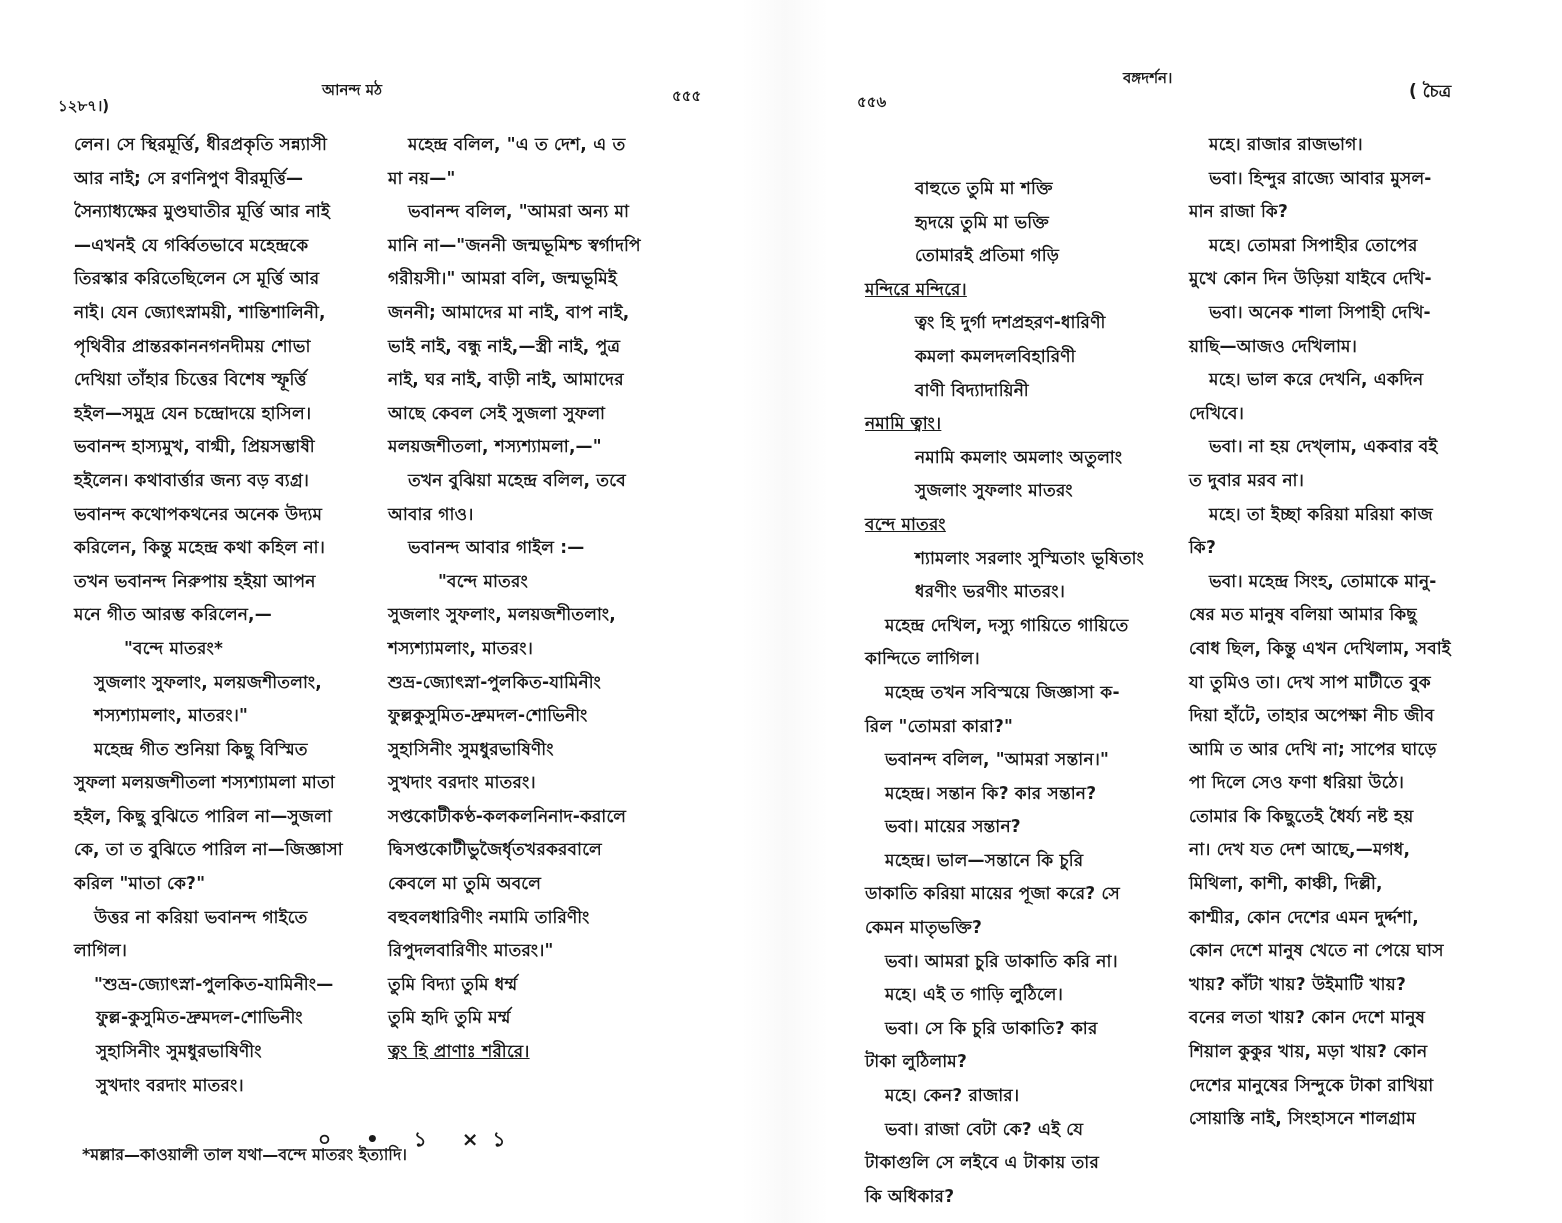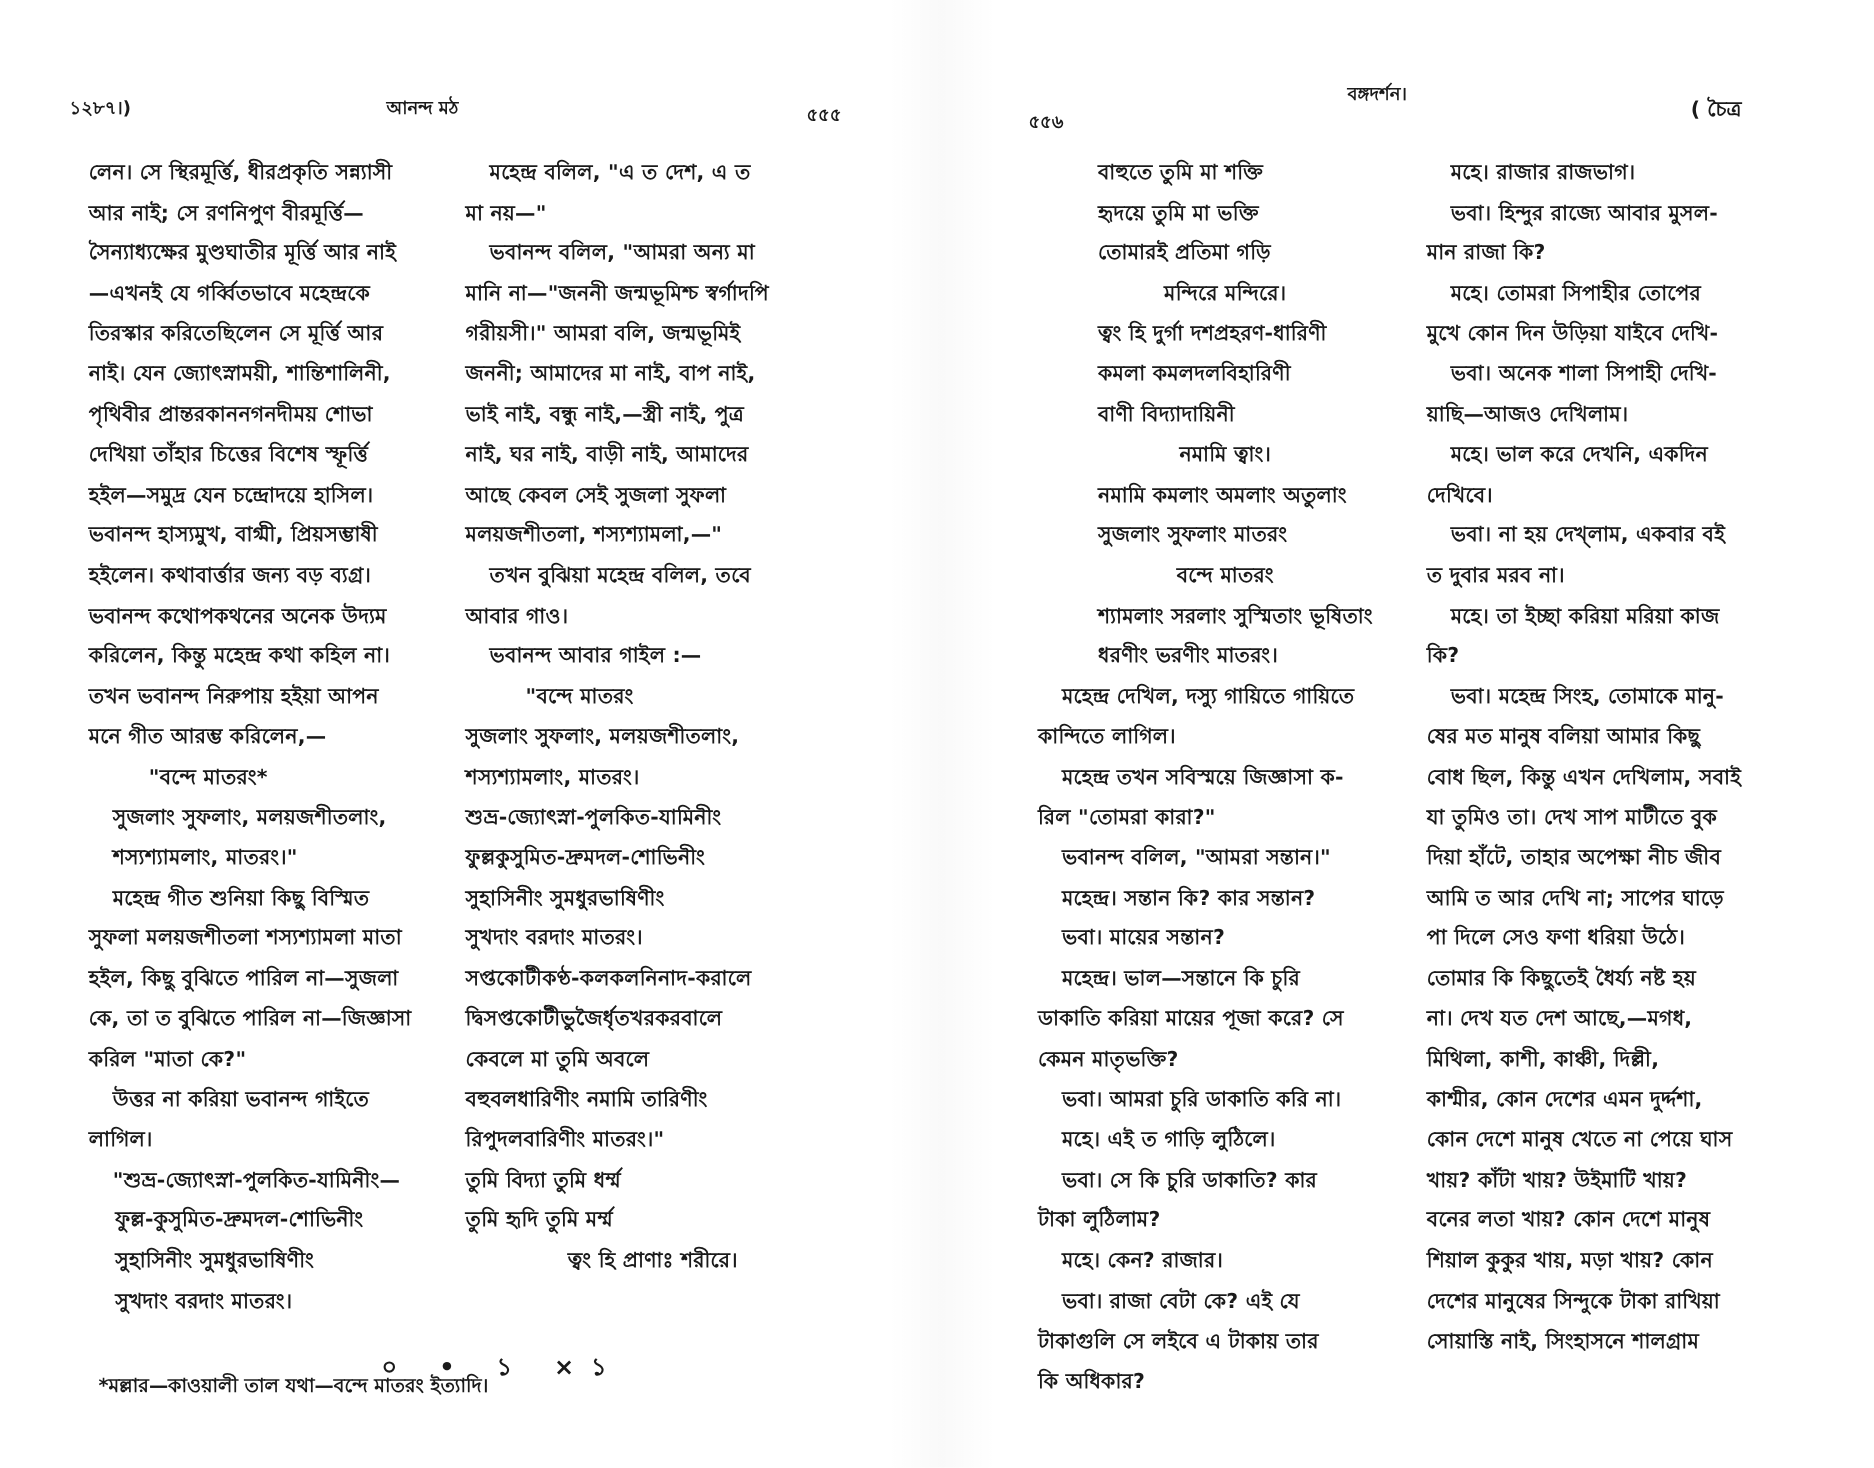--- a/index.html
+++ b/index.html
@@ -12,35 +12,35 @@
   .page-right { left: 781px; width: 781px; }
   .header { position: absolute; top: 78px; font-size: 15px; font-weight: bold; white-space: nowrap; }
   .col { position: absolute; top: 128px; }
   .line {
     height: 33.6px; line-height: 33.6px; font-size: 17px; font-weight: bold;
     white-space: nowrap; overflow: visible; letter-spacing: 0.2px;
   }
   .line.indent { padding-left: 20px; }
   .line.verse { padding-left: 22px; }
   .line.verse-deep { padding-left: 50px; }
-  .line.right { text-align: center; }
+  .line.right { text-align: left; text-decoration: underline; }
   .footnote-marks { position: absolute; top: 1124px; left: 318px; font-size: 20px; font-weight: bold; letter-spacing: 14px; }
   .footnote { position: absolute; top: 1142px; left: 82px; font-size: 16px; font-weight: bold; white-space: nowrap; }
   .gutter-shade {
     position: absolute; top: 0; left: 740px; width: 90px; height: 1223px;
     background: linear-gradient(90deg, rgba(0,0,0,0) 0%, rgba(0,0,0,0.025) 50%, rgba(0,0,0,0) 100%);
   }
 </style>
 </head>
 <body>
 
 <div class="gutter-shade"></div>
 
 <div class="page page-left">
-  <div class="header" style="left:58px;">১২৮৭।)</div>
+  <div class="header" style="left:58px;margin-top:16px;">১২৮৭।)</div>
   <div class="header" style="left:322px;">আনন্দ মঠ</div>
   <div class="header" style="left:672px; top:84px;">৫৫৫</div>
 
   <div class="col" id="lp-c1" style="left:62px; width:312px;margin-left:12px;">
       <div class="line">লেন। সে স্থিরমূর্ত্তি, ধীরপ্রকৃতি সন্ন্যাসী</div>
       <div class="line">আর নাই; সে রণনিপুণ বীরমূর্ত্তি—</div>
       <div class="line">সৈন্যাধ্যক্ষের মুণ্ডঘাতীর মূর্ত্তি আর নাই</div>
       <div class="line">—এখনই যে গর্ব্বিতভাবে মহেন্দ্রকে</div>
       <div class="line">তিরস্কার করিতেছিলেন সে মূর্ত্তি আর</div>
       <div class="line">নাই। যেন জ্যোৎস্নাময়ী, শান্তিশালিনী,</div>
@@ -101,21 +101,21 @@
 
   <div class="footnote-marks">০ • ১ ×১</div>
   <div class="footnote">*মল্লার—কাওয়ালী তাল যথা—বন্দে মাতরং ইত্যাদি।</div>
 </div>
 
 <div class="page page-right">
   <div class="header" style="left:76px; top:90px;">৫৫৬</div>
   <div class="header" style="left:342px; top:66px;">বঙ্গদর্শন।</div>
   <div class="header" style="left:628px; top:78px; font-size:17px;">( চৈত্র</div>
 
-  <div class="col" id="rp-c1" style="left:84px; width:312px;">
+  <div class="col" id="rp-c1" style="left:84px; width:312px;margin-top:44px;">
       <div class="line verse-deep">বাহুতে তুমি মা শক্তি</div>
       <div class="line verse-deep">হৃদয়ে তুমি মা ভক্তি</div>
       <div class="line verse-deep">তোমারই প্রতিমা গড়ি</div>
       <div class="line right">মন্দিরে মন্দিরে।</div>
       <div class="line verse-deep">ত্বং হি দুর্গা দশপ্রহরণ-ধারিণী</div>
       <div class="line verse-deep">কমলা কমলদলবিহারিণী</div>
       <div class="line verse-deep">বাণী বিদ্যাদায়িনী</div>
       <div class="line right">নমামি ত্বাং।</div>
       <div class="line verse-deep">নমামি কমলাং অমলাং অতুলাং</div>
       <div class="line verse-deep">সুজলাং সুফলাং মাতরং</div>

